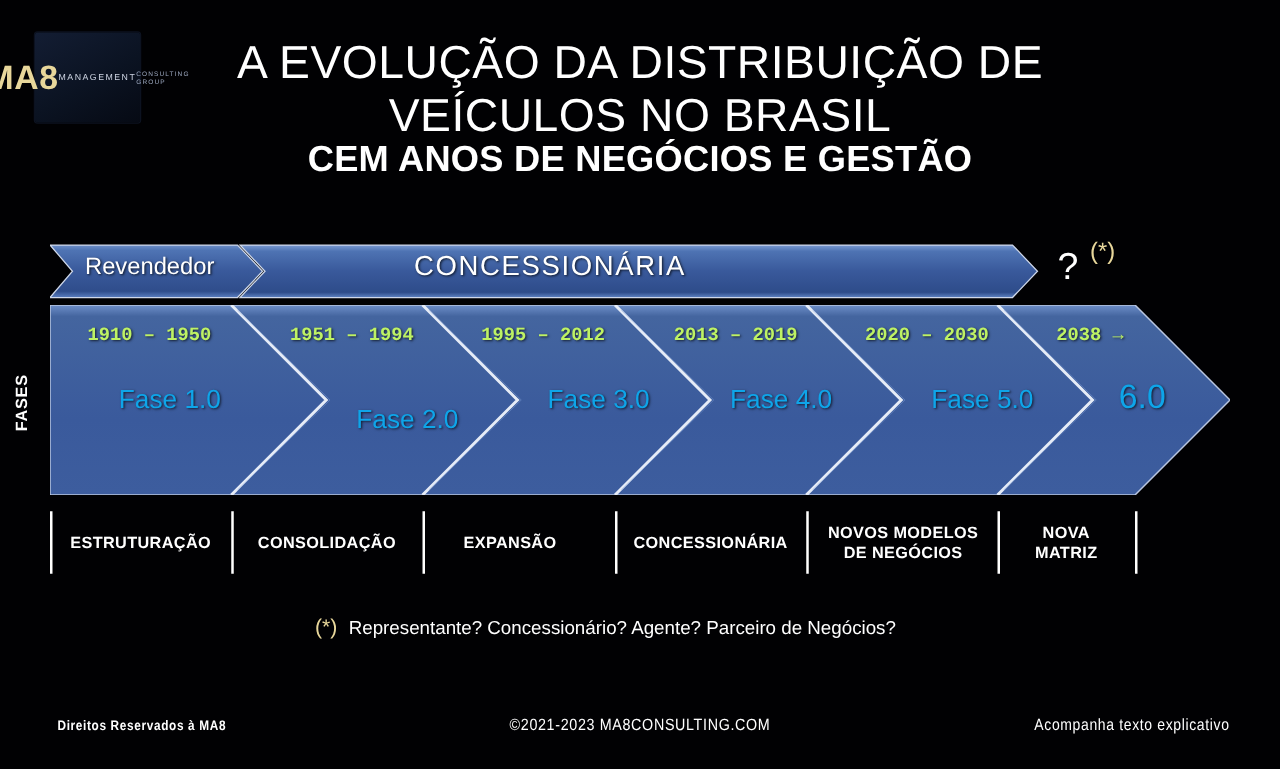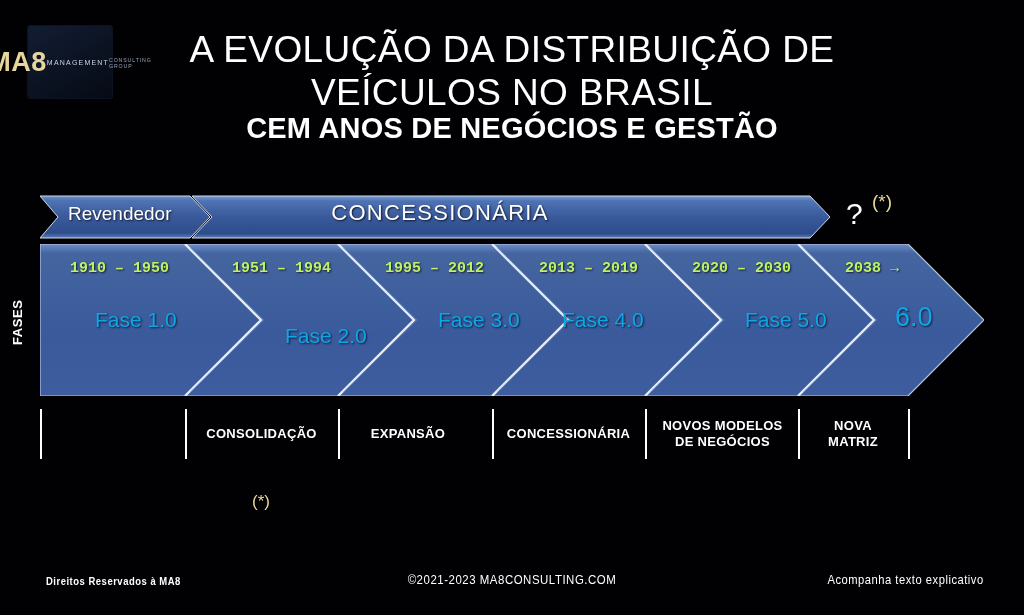--- a/index.html
+++ b/index.html
@@ -188,54 +188,56 @@
   <div class="ph-year" style="left:30px;top:16px;">1910 – 1950</div>
   <div class="ph-name" style="left:55px;top:64px;">Fase 1.0</div>
 
   <div class="ph-year" style="left:192px;top:16px;">1951 – 1994</div>
   <div class="ph-name" style="left:245px;top:80px;">Fase 2.0</div>
 
   <div class="ph-year" style="left:345px;top:16px;">1995 – 2012</div>
   <div class="ph-name" style="left:398px;top:64px;">Fase 3.0</div>
 
   <div class="ph-year" style="left:499px;top:16px;">2013 – 2019</div>
-  <div class="ph-name" style="left:522px;top:64px;text-align:right;">Fase 4.0</div>
+  <div class="ph-name" style="left:544px;top:64px;text-align:right;">Fase 4.0</div>
 
   <div class="ph-year" style="left:652px;top:16px;">2020 – 2030</div>
   <div class="ph-name" style="left:705px;top:64px;">Fase 5.0</div>
 
   <div class="ph-year" style="left:805px;top:16px;">2038 →</div>
   <div class="ph-name big" style="left:855px;top:58px;">6.0</div>
 </div>
 
 <div id="captions">
   <div class="vline" style="left:0px;"></div>
   <div class="vline" style="left:145px;"></div>
   <div class="vline" style="left:298px;"></div>
   <div class="vline" style="left:452px;"></div>
   <div class="vline" style="left:605px;"></div>
   <div class="vline" style="left:758px;"></div>
   <div class="vline" style="left:868px;"></div>
 
+  <div class="cap" style="left:0px;width:145px;">ESTRUTURAÇÃO</div>
   <div class="cap" style="left:145px;width:153px;">CONSOLIDAÇÃO</div>
   <div class="cap" style="left:298px;width:140px;">EXPANSÃO</div>
   <div class="cap" style="left:452px;width:153px;">CONCESSIONÁRIA</div>
   <div class="cap" style="left:605px;width:155px;">
     <span>
       <span>NOVOS MODELOS</span><br>
       <span>DE NEGÓCIOS</span>
     </span>
   </div>
   <div class="cap" style="left:758px;width:110px;">
     <span>
       <span>NOVA</span><br>
       <span>MATRIZ</span>
     </span>
   </div>
 </div>
 
 <div id="footnote">
   <span class="star">(*)</span>
+  <span class="txt">Representante? Concessionário? Agente? Parceiro de Negócios?</span>
 </div>
 
 <div class="foot" id="foot-left">Direitos Reservados à MA8</div>
 <div class="foot" id="foot-center">©2021-2023 MA8CONSULTING.COM</div>
 <div class="foot" id="foot-right">Acompanha texto explicativo</div>
 
 </body></html>

